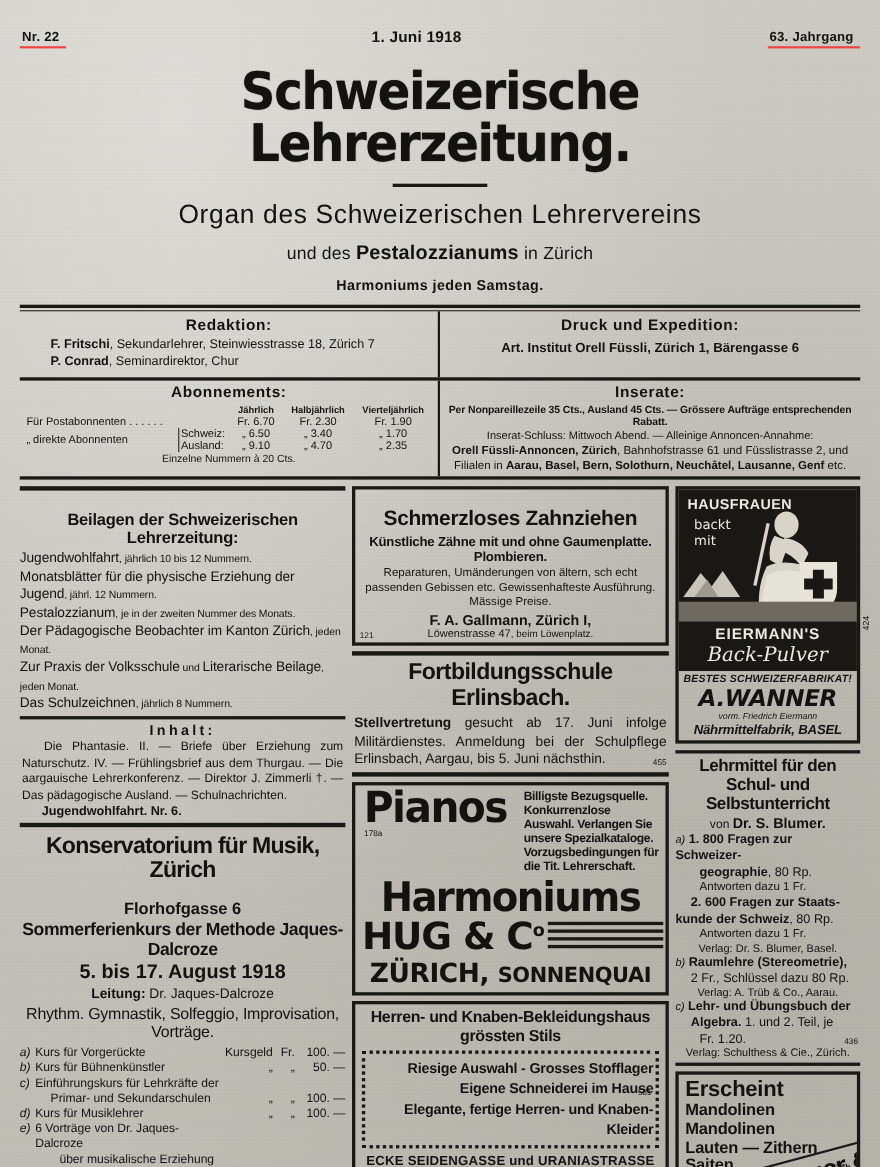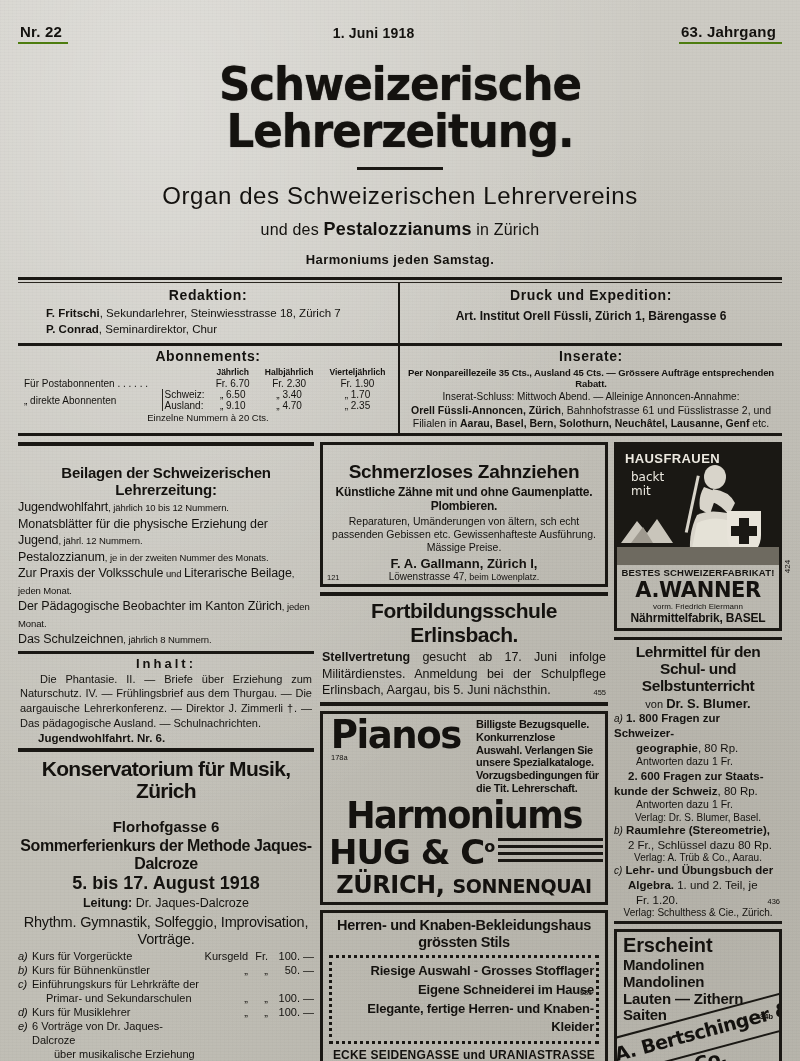--- a/index.html
+++ b/index.html
@@ -21,21 +21,21 @@
   .grain{
     position:absolute;inset:0;pointer-events:none;opacity:.30;
     background-image:
       repeating-linear-gradient(0deg, rgba(0,0,0,.05) 0 1px, rgba(255,255,255,0) 1px 3px),
       repeating-linear-gradient(90deg, rgba(0,0,0,.035) 0 1px, rgba(255,255,255,0) 1px 4px);
   }
   .sheet{position:absolute;left:18px;top:10px;width:764px;}
 
   
   .topline{display:flex;align-items:flex-end;justify-content:space-between;height:34px;}
-  .issue,.jahrg{font-weight:bold;font-size:15px;letter-spacing:.2px;border-bottom:2px solid #4d7c0f;padding:0 6px 2px 2px;}
+  .issue,.jahrg{font-weight:bold;font-size:12px;letter-spacing:.2px;border-bottom:2px solid #ef4444;padding:0 6px 2px 2px;}
   .date{font-weight:bold;font-size:14px;padding-bottom:3px;letter-spacing:.2px;}
 
   
   .masthead{text-align:center;margin-top:16px;}
   .paper-title{
     font-family:"DejaVu Sans", sans-serif;
     font-weight:bold;font-size:47px;line-height:1;
     letter-spacing:-1.2px;
     transform:scaleX(.93);
     text-shadow:0 0 1px rgba(0,0,0,.7);
@@ -149,21 +149,21 @@
   .eier{border:3px solid #1a1814;}
   .eier-pic{background:#1a1814;height:120px;position:relative;overflow:hidden;}
   .eier-pic .hf{position:absolute;left:8px;top:6px;color:#ece9e0;font-weight:bold;font-size:13px;letter-spacing:.4px;}
   .eier-pic .bm{position:absolute;left:14px;top:26px;color:#ece9e0;font-size:12px;line-height:1.15;font-family:"DejaVu Sans",sans-serif;}
   .eier-pic .fig{position:absolute;right:6px;top:18px;width:96px;height:100px;}
   .eier-pic .mt{position:absolute;left:4px;bottom:22px;width:70px;height:28px;}
   .eier-pic .grnd{position:absolute;left:0;bottom:0;width:100%;height:18px;background:#6e6a60;}
   .eier-brand{background:#1a1814;text-align:center;padding:3px 0 4px;}
   .eier-brand .b1{color:#ece9e0;font-weight:bold;font-size:14px;letter-spacing:.8px;}
   .eier-brand .b2{color:#ece9e0;font-size:18px;font-style:italic;font-family:"DejaVu Serif",serif;margin-top:1px;}
-  .eier-foot{text-align:center;padding:2px 0 3px;}
+  .eier-foot{text-align:center;padding:2px 0 3px;font-style:italic;}
   .eier-foot .f1{font-size:9.5px;font-weight:bold;letter-spacing:.2px;}
   .eier-foot .f2{font-size:21px;font-weight:bold;letter-spacing:-.4px;font-family:"DejaVu Sans",sans-serif;}
   .eier-foot .f3{font-size:8px;}
   .eier-foot .f4{font-size:12px;font-weight:bold;letter-spacing:-.2px;}
   .sidenum{position:absolute;right:-12px;top:120px;font-size:8px;transform:rotate(-90deg);}
 
   
   .lm-h{text-align:center;font-weight:bold;font-size:15.5px;line-height:1.1;letter-spacing:-.4px;padding-top:3px;}
   .lm-aut{text-align:center;font-size:11px;margin-top:2px;}
   .lm-aut b{font-size:13px;font-weight:bold;}
@@ -278,22 +278,22 @@
   <div class="cols">
 
     <div class="colA">
 
       <div class="ad">
         <div class="bar"></div>
         <div class="beil-h">Beilagen der Schweizerischen Lehrerzeitung:</div>
         <div class="beil-line"><span>Jugendwohlfahrt</span><span class="sm">, jährlich 10 bis 12 Nummern.</span></div>
         <div class="beil-line"><span>Monatsblätter für die physische Erziehung der Jugend</span><span class="sm">, jährl. 12 Nummern.</span></div>
         <div class="beil-line"><span>Pestalozzianum</span><span class="sm">, je in der zweiten Nummer des Monats.</span></div>
+        <div class="beil-line"><span>Der Pädagogische Beobachter im Kanton Zürich</span><span class="sm">, jeden Monat.</span></div>
         <div class="beil-line"><span>Zur Praxis der Volksschule</span><span class="sm"> und </span><span>Literarische Beilage</span><span class="sm">, jeden Monat.</span></div>
-        <div class="beil-line"><span>Der Pädagogische Beobachter im Kanton Zürich</span><span class="sm">, jeden Monat.</span></div>
         <div class="beil-line"><span>Das Schulzeichnen</span><span class="sm">, jährlich 8 Nummern.</span></div>
         <div style="height:3px"></div>
         <div class="bar2"></div>
       </div>
 
       <div class="ad">
         <div class="inhalt-h">Inhalt:</div>
         <div class="inhalt-body inhalt-ind">Die Phantasie. II. — Briefe über Erziehung zum Naturschutz. IV. — Frühlingsbrief aus dem Thurgau. — Die aargauische Lehrerkonferenz. — Direktor J. Zimmerli †. — Das pädagogische Ausland. — Schulnachrichten.</div>
         <div class="inhalt-sub">Jugendwohlfahrt.  Nr. 6.</div>
         <div style="height:4px"></div>
@@ -457,20 +457,24 @@
               </g>
             <path d="M50 48 l34 0 l0 24 q0 16 -17 24 q-17 -8 -17 -24 z" fill="#e8e4da"></path>
             <path d="M62 55 h10 v8 h8 v10 h-8 v8 h-10 v-8 h-8 v-10 h8 z" fill="#1a1814"></path>
           </svg>
           <svg class="mt" viewBox="0 0 70 28">
             <path d="M0 28 L16 6 L26 18 L36 4 L52 28 Z" fill="#c9c5bb"></path>
             <path d="M10 28 L22 12 L32 28 Z" fill="#9e998f"></path>
           </svg>
           <div class="grnd"></div>
         </div>
+        <div class="eier-brand">
+          <div class="b1">EIERMANN'S</div>
+          <div class="b2">Back-Pulver</div>
+        </div>
         <div class="eier-foot">
           <div class="f1">BESTES SCHWEIZERFABRIKAT!</div>
           <div class="f2">A.WANNER</div>
           <div class="f3">vorm. Friedrich Eiermann</div>
           <div class="f4">Nährmittelfabrik, BASEL</div>
         </div>
       </div>
       <div class="sidenum">424</div>
 
       <div class="ad" style="margin-top:6px;">

